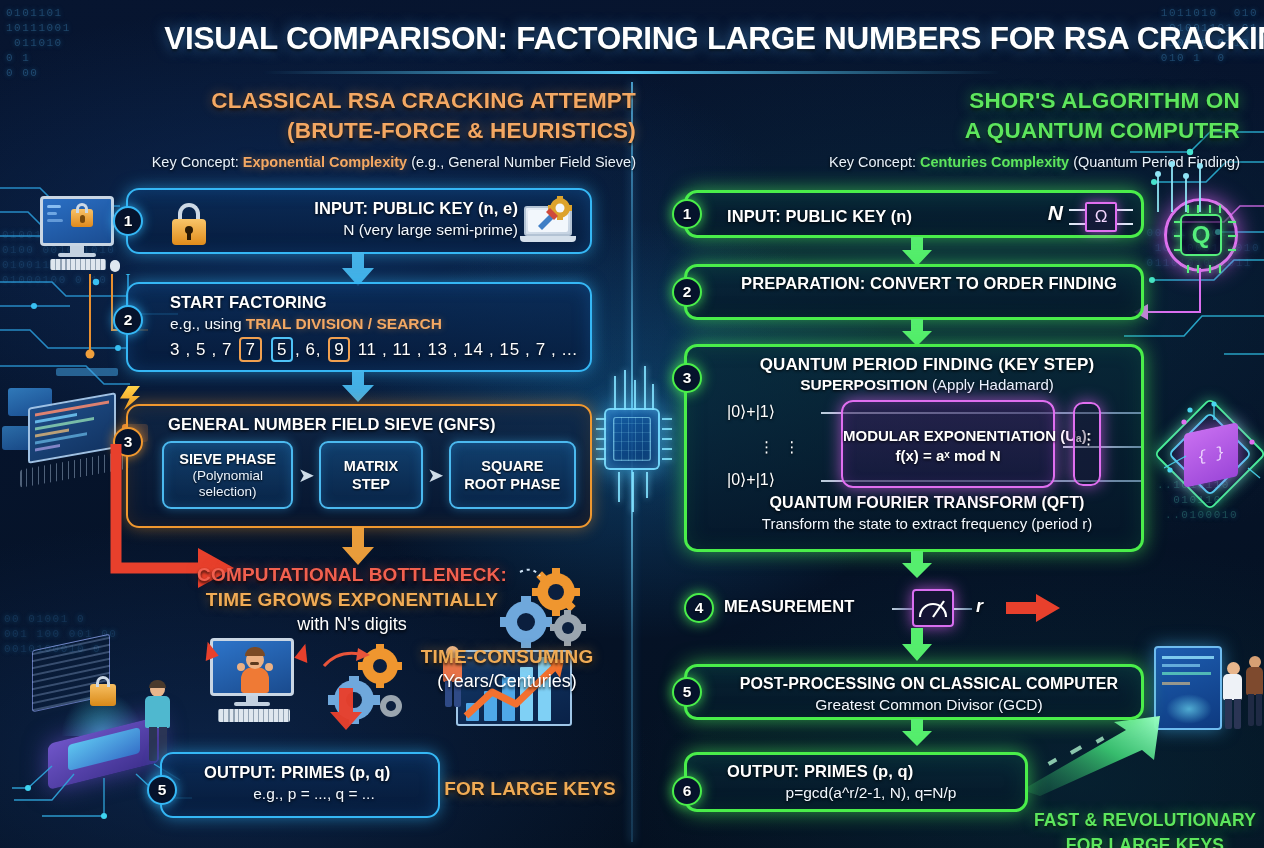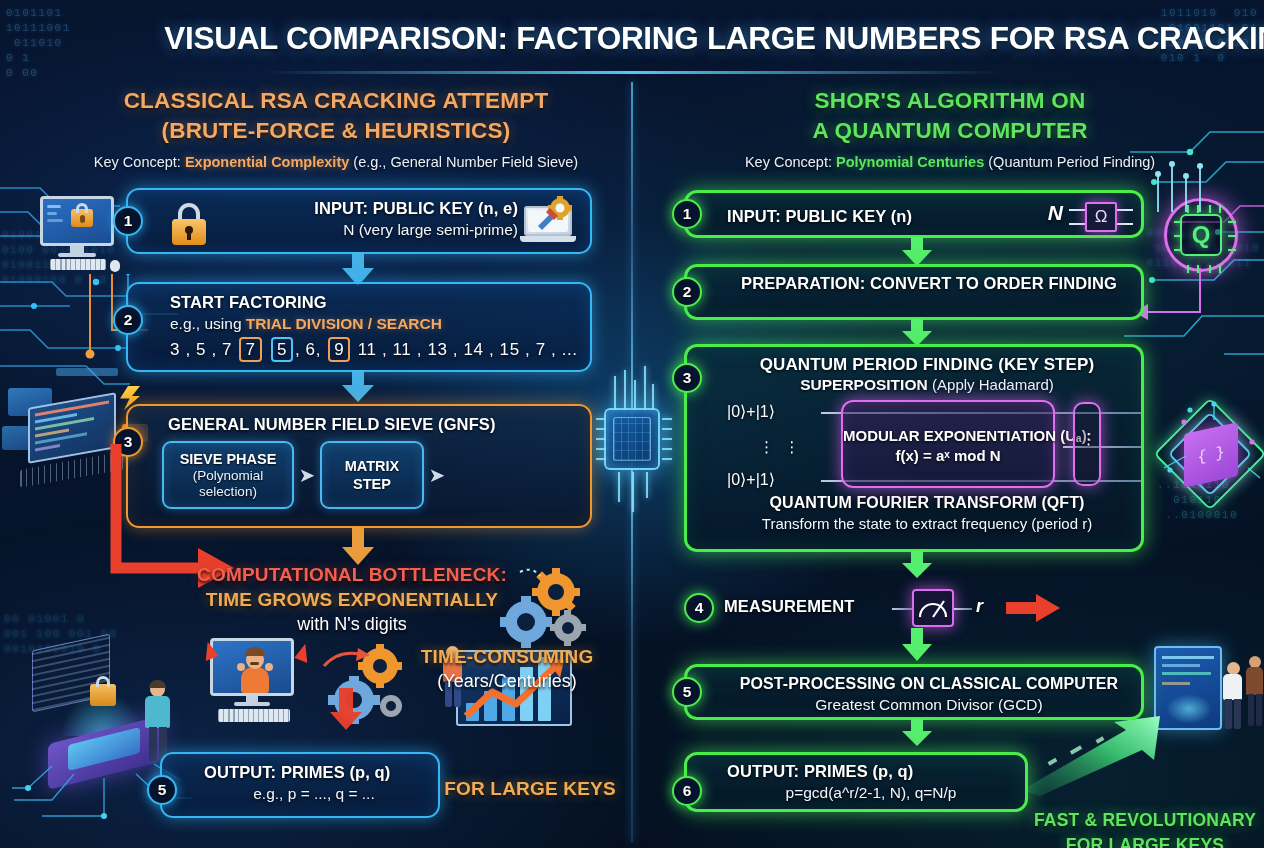--- a/index.html
+++ b/index.html
@@ -53,21 +53,21 @@
     white-space: nowrap;
     margin-left: 40px;
   }
   .title-rule {
     position: absolute; top: 71px; left: 262px; width: 740px; height: 3px;
     background: linear-gradient(90deg, rgba(40,170,255,0) 0%, rgba(90,210,255,0.95) 50%, rgba(40,170,255,0) 100%);
     filter: blur(0.4px);
   }
 
   
-  .col-head { position: absolute; text-align: center; white-space: nowrap; }
+  .col-head { position: absolute; text-align: right; white-space: nowrap; }
   .col-head .l1, .col-head .l2 {
     font-size: 22.5px; font-weight: bold; letter-spacing: 0.2px;
     line-height: 30px;
   }
   .col-head.left .l1, .col-head.left .l2 {
     color: #f4a863;
     text-shadow: 0 0 12px rgba(240,150,60,0.45), 0 2px 3px rgba(0,0,0,0.8);
   }
   .col-head.right .l1, .col-head.right .l2 {
     color: #5de65d;
@@ -429,21 +429,21 @@
       <b>Exponential Complexity</b>
       <span>(e.g., General Number Field Sieve)</span>
     </div>
   </div>
 
   <div class="col-head right" style="left:660px; top:86px; width:580px;">
     <div class="l1">SHOR'S ALGORITHM ON</div>
     <div class="l2">A QUANTUM COMPUTER</div>
     <div class="key-concept kc-right">
       <span>Key Concept:</span>
-      <b>Polynomial Centuries</b>
+      <b>Centuries Complexity</b>
       <span>(Quantum Period Finding)</span>
     </div>
   </div>
 
   <div class="illus" style="left:34px; top:196px; width:86px; height:78px;">
     <div class="mon-screen" style="position:absolute; left:6px; top:0; width:74px; height:50px;">
       <div style="position:absolute;left:4px;top:6px;width:14px;height:3px;background:rgba(160,210,255,.8);border-radius:2px;"></div>
       <div style="position:absolute;left:4px;top:13px;width:10px;height:3px;background:rgba(160,210,255,.6);border-radius:2px;"></div>
       <div style="position:absolute;left:4px;top:20px;width:16px;height:3px;background:rgba(160,210,255,.5);border-radius:2px;"></div>
       <div style="position:absolute;left:28px;top:10px;width:22px;height:18px;background:linear-gradient(180deg,#f8c268,#e08a1c);border-radius:3px;"></div>
@@ -678,20 +678,23 @@
     <div class="phases" id="gnfs-phases">
         <div class="phase" style="width: 132px;">
           <div class="pt">SIEVE PHASE</div>
           <div class="ps">(Polynomial selection)</div>
         </div>
         <div class="ph-arrow">➤</div>
         <div class="phase" style="width: 104px;">
           <div class="pt">MATRIX STEP</div>
         </div>
         <div class="ph-arrow">➤</div>
+        <div class="phase" style="width: 128px;">
+          <div class="pt">SQUARE ROOT PHASE</div>
+        </div>
       </div>
   </div>
 
   <svg class="varrow" style="left:340px; top:527px;" width="36" height="40" viewBox="0 0 36 40">
     <path d="M12 0 H24 V20 H34 L18 38 L2 20 H12 Z" fill="#f0a13c" opacity="0.97"></path>
   </svg>
 
   <svg class="varrow" style="left:106px; top:444px;" width="130" height="148" viewBox="0 0 130 148">
     <path d="M10 0 V124 H96" fill="none" stroke="#e8402c" stroke-width="11" stroke-linejoin="miter"></path>
     <path d="M92 104 L128 124 L92 144 Z" fill="#e8402c"></path>

